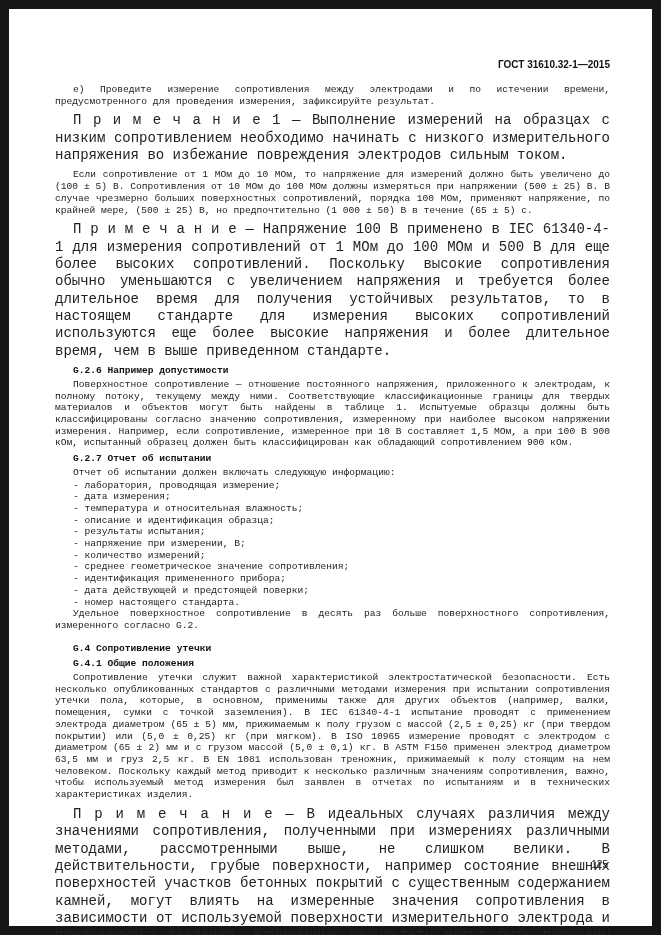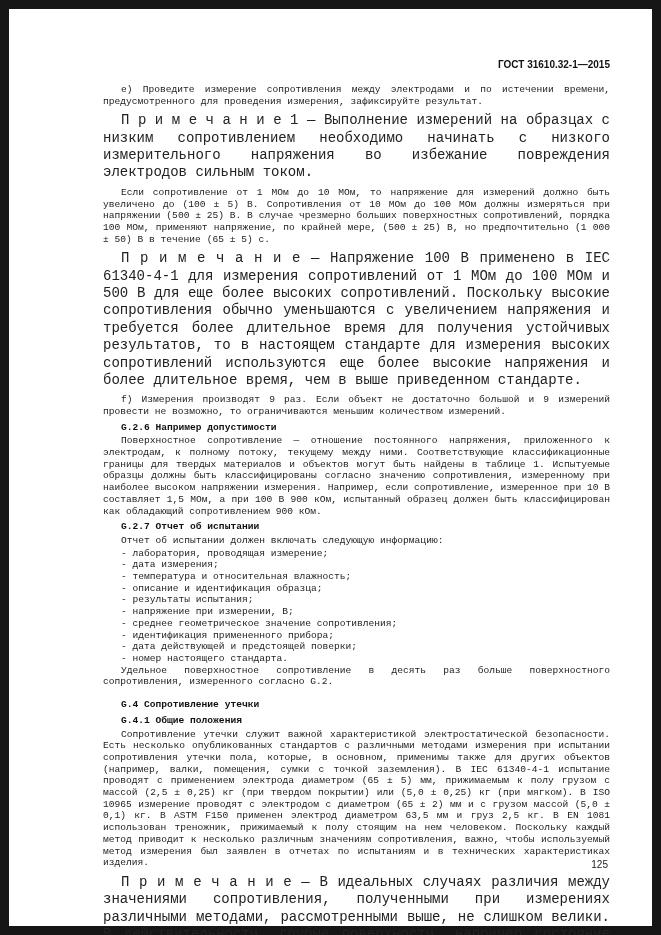--- a/index.html
+++ b/index.html
@@ -14,21 +14,21 @@
     background: #161616;
     box-sizing: border-box;
     padding: 9px;
     position: relative;
   }
   .page {
     width: 100%;
     height: 100%;
     background: #ffffff;
     box-sizing: border-box;
-    padding: 50px 42px 40px 94px;
+    padding: 50px 42px 40px 46px;
     position: relative;
     color: #1c1c1c;
   }
   .doc-header {
     text-align: right;
     font-weight: bold;
     font-size: 10px;
     margin-bottom: 14px;
     color: #111;
   }
@@ -80,35 +80,35 @@
 <div class="viewport">
   <div class="page">
 
     <div class="doc-header">ГОСТ 31610.32-1—2015</div>
 
     <div class="body-text">
       <p class="para">е) Проведите измерение сопротивления между электродами и по истечении времени, предусмотренного для проведения измерения, зафиксируйте результат.</p>
       <p class="note">П р и м е ч а н и е  1 — Выполнение измерений на образцах с низким сопротивлением необходимо начинать с низкого измерительного напряжения во избежание повреждения электродов сильным током.</p>
       <p class="para">Если сопротивление от 1 МОм до 10 МОм, то напряжение для измерений должно быть увеличено до (100 ± 5) В. Сопротивления от 10 МОм до 100 МОм должны измеряться при напряжении (500 ± 25) В. В случае чрезмерно больших поверхностных сопротивлений, порядка 100 МОм, применяют напряжение, по крайней мере, (500 ± 25) В, но предпочтительно (1 000 ± 50) В в течение (65 ± 5) с.</p>
       <p class="note">П р и м е ч а н и е — Напряжение 100 В применено в IEC 61340-4-1 для измерения сопротивлений от 1 МОм до 100 МОм и 500 В для еще более высоких сопротивлений. Поскольку высокие сопротивления обычно уменьшаются с увеличением напряжения и требуется более длительное время для получения устойчивых результатов, то в настоящем стандарте для измерения высоких сопротивлений используются еще более высокие напряжения и более длительное время, чем в выше приведенном стандарте.</p>
-      <p class="para">f) Измерения производят 9 раз. Если объект не достаточно большой и 9 измерений провести не возможно, то ограничиваются меньшим количеством измерений.</p>
 
       <p class="heading">G.2.6 Например допустимости</p>
       <p class="para">Поверхностное сопротивление — отношение постоянного напряжения, приложенного к электродам, к полному потоку, текущему между ними. Соответствующие классификационные границы для твердых материалов и объектов могут быть найдены в таблице 1. Испытуемые образцы должны быть классифицированы согласно значению сопротивления, измеренному при наиболее высоком напряжении измерения. Например, если сопротивление, измеренное при 10 В составляет 1,5 МОм, а при 100 В 900 кОм, испытанный образец должен быть классифицирован как обладающий сопротивлением 900 кОм.</p>
 
       <p class="heading">G.2.7 Отчет об испытании</p>
       <p class="para">Отчет об испытании должен включать следующую информацию:</p>
 
       <div class="list">
         <p class="list-item">- лаборатория, проводящая измерение;</p>
         <p class="list-item">- дата измерения;</p>
         <p class="list-item">- температура и относительная влажность;</p>
         <p class="list-item">- описание и идентификация образца;</p>
         <p class="list-item">- результаты испытания;</p>
         <p class="list-item">- напряжение при измерении, В;</p>
+        <p class="list-item">- количество измерений;</p>
         <p class="list-item">- среднее геометрическое значение сопротивления;</p>
         <p class="list-item">- идентификация примененного прибора;</p>
         <p class="list-item">- дата действующей и предстоящей поверки;</p>
         <p class="list-item">- номер настоящего стандарта.</p>
       </div>
 
       <p class="para">Удельное поверхностное сопротивление в десять раз больше поверхностного сопротивления, измеренного согласно G.2.</p>
 
       <p class="heading spaced">G.4 Сопротивление утечки</p>
       <p class="heading">G.4.1 Общие положения</p>

